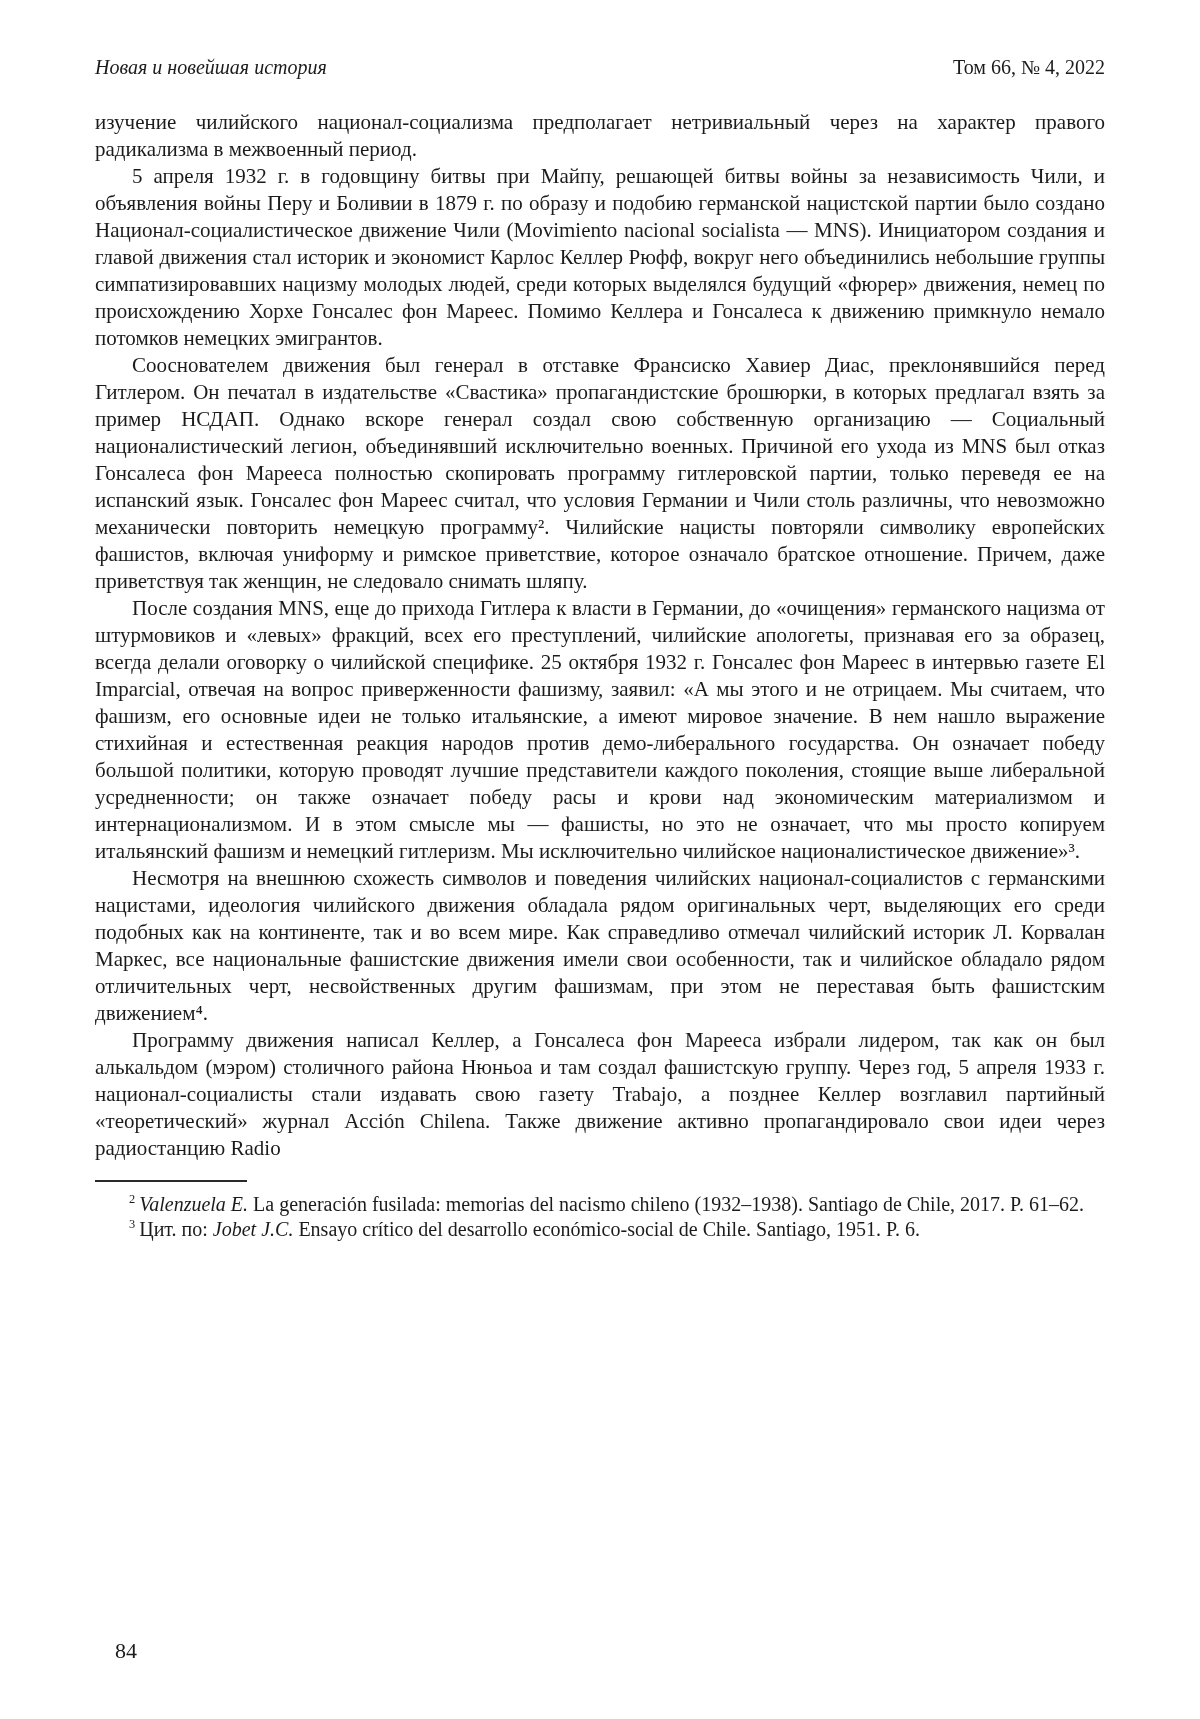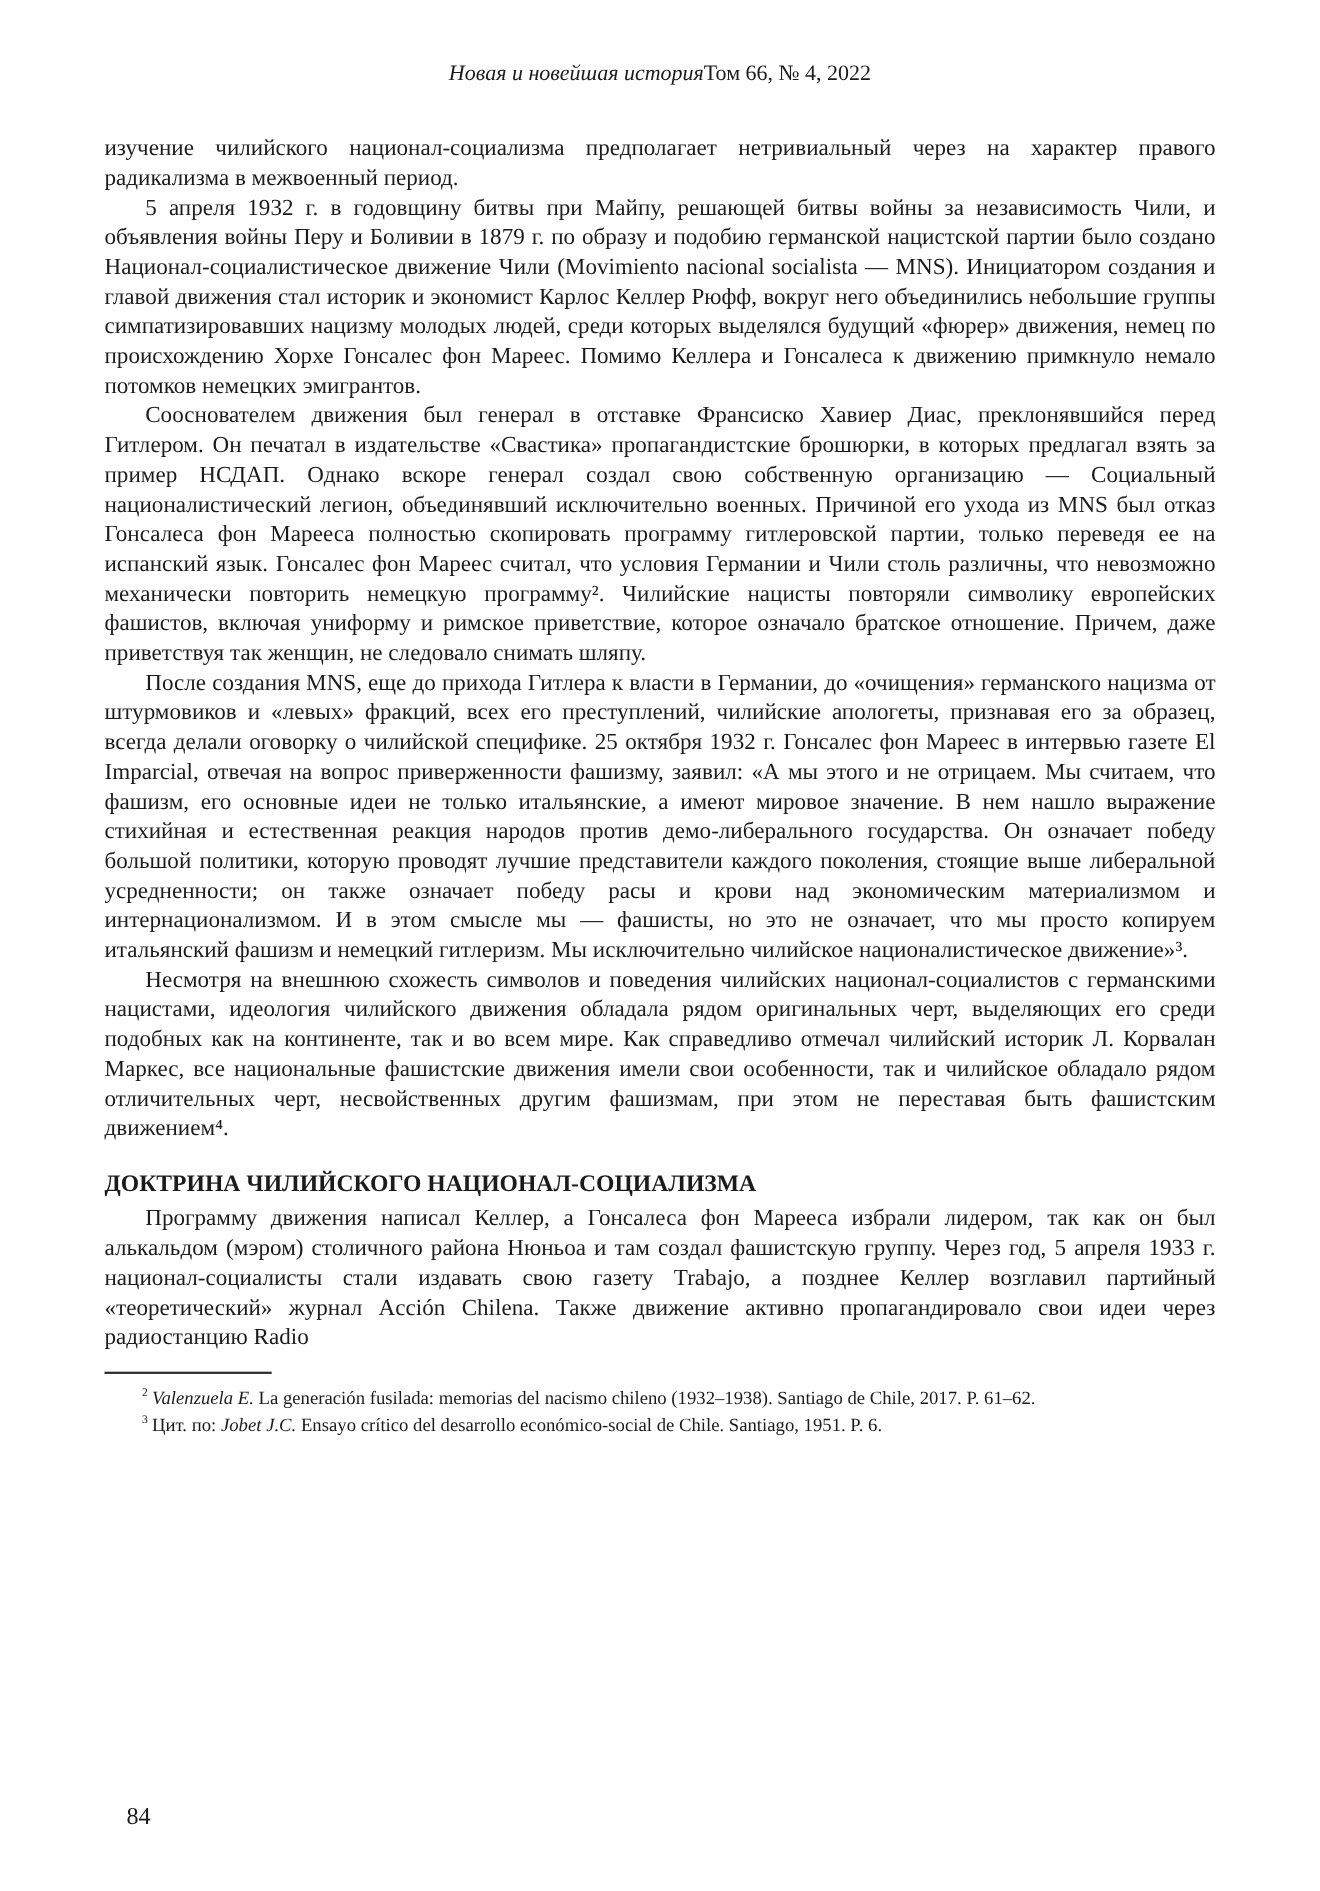--- a/index.html
+++ b/index.html
@@ -12,24 +12,24 @@
     position: relative;
     width: 1200px;
     height: 1719px;
     background: #ffffff;
     color: #1b1b1b;
     padding: 56px 95px 0 95px;
     overflow: hidden;
   }
   .running-head {
     display: flex;
-    justify-content: center;
+    justify-content: space-between;
     align-items: baseline;
     font-size: 20px;
-    margin-bottom: 42px;
+    margin-bottom: 30px;
   }
   .running-head .journal-title { font-style: italic; }
   .article-body p {
     font-size: 21px;
     line-height: 27px;
     text-align: justify;
     text-indent: 37px;
   }
   .article-body p.noindent { text-indent: 0; }
   .section-heading {
@@ -42,21 +42,21 @@
   }
   sup { font-size: 0.62em; line-height: 0; }
   .footnotes { margin-top: 18px; }
   .footnote-rule {
     width: 152px;
     height: 0;
     border-top: 2px solid #2a2a2a;
     margin-bottom: 10px;
   }
   .footnote {
-    font-size: 17px;
+    font-size: 20px;
     line-height: 24.5px;
     text-align: justify;
     text-indent: 34px;
   }
   .footnote .fn-author { font-style: italic; }
   .footnote sup { margin-right: 4px; }
   .page-number {
     position: absolute;
     left: 95px;
     top: 1638px;
@@ -74,21 +74,20 @@
     <span class="issue-info">Том 66, № 4, 2022</span>
   </header>
 
   <main class="article-body">
     <p class="noindent">изучение чилийского национал-социализма предполагает нетривиальный через на характер правого радикализма в межвоенный период.</p>
     <p>5 апреля 1932 г. в годовщину битвы при Майпу, решающей битвы войны за независимость Чили, и объявления войны Перу и Боливии в 1879 г. по образу и подобию германской нацистской партии было создано Национал-социалистическое движение Чили (Movimiento nacional socialista — MNS). Инициатором создания и главой движения стал историк и экономист Карлос Келлер Рюфф, вокруг него объединились небольшие группы симпатизировавших нацизму молодых людей, среди которых выделялся будущий «фюрер» движения, немец по происхождению Хорхе Гонсалес фон Мареес. Помимо Келлера и Гонсалеса к движению примкнуло немало потомков немецких эмигрантов.</p>
     <p>Сооснователем движения был генерал в отставке Франсиско Хавиер Диас, преклонявшийся перед Гитлером. Он печатал в издательстве «Свастика» пропагандистские брошюрки, в которых предлагал взять за пример НСДАП. Однако вскоре генерал создал свою собственную организацию — Социальный националистический легион, объединявший исключительно военных. Причиной его ухода из MNS был отказ Гонсалеса фон Марееса полностью скопировать программу гитлеровской партии, только переведя ее на испанский язык. Гонсалес фон Мареес считал, что условия Германии и Чили столь различны, что невозможно механически повторить немецкую программу². Чилийские нацисты повторяли символику европейских фашистов, включая униформу и римское приветствие, которое означало братское отношение. Причем, даже приветствуя так женщин, не следовало снимать шляпу.</p>
     <p>После создания MNS, еще до прихода Гитлера к власти в Германии, до «очищения» германского нацизма от штурмовиков и «левых» фракций, всех его преступлений, чилийские апологеты, признавая его за образец, всегда делали оговорку о чилийской специфике. 25 октября 1932 г. Гонсалес фон Мареес в интервью газете El Imparcial, отвечая на вопрос приверженности фашизму, заявил: «А мы этого и не отрицаем. Мы считаем, что фашизм, его основные идеи не только итальянские, а имеют мировое значение. В нем нашло выражение стихийная и естественная реакция народов против демо-либерального государства. Он означает победу большой политики, которую проводят лучшие представители каждого поколения, стоящие выше либеральной усредненности; он также означает победу расы и крови над экономическим материализмом и интернационализмом. И в этом смысле мы — фашисты, но это не означает, что мы просто копируем итальянский фашизм и немецкий гитлеризм. Мы исключительно чилийское националистическое движение»³.</p>
     <p>Несмотря на внешнюю схожесть символов и поведения чилийских национал-социалистов с германскими нацистами, идеология чилийского движения обладала рядом оригинальных черт, выделяющих его среди подобных как на континенте, так и во всем мире. Как справедливо отмечал чилийский историк Л. Корвалан Маркес, все национальные фашистские движения имели свои особенности, так и чилийское обладало рядом отличительных черт, несвойственных другим фашизмам, при этом не переставая быть фашистским движением⁴.</p>
 
-    <h2 class="section-heading">ДОКТРИНА ЧИЛИЙСКОГО НАЦИОНАЛ-СОЦИАЛИЗМА</h2>
 
     <p>Программу движения написал Келлер, а Гонсалеса фон Марееса избрали лидером, так как он был алькальдом (мэром) столичного района Нюньоа и там создал фашистскую группу. Через год, 5 апреля 1933 г. национал-социалисты стали издавать свою газету Trabajo, а позднее Келлер возглавил партийный «теоретический» журнал Acción Chilena. Также движение активно пропагандировало свои идеи через радиостанцию Radio</p>
   </main>
 
   <footer class="footnotes">
     <div class="footnote-rule"></div>
 
     <p class="footnote">
       <sup>2</sup><span class="fn-prefix"></span><span class="fn-author">Valenzuela E.</span><span class="fn-text"> La generación fusilada: memorias del nacismo chileno (1932–1938). Santiago de Chile, 2017. P. 61–62.</span>
     </p>

